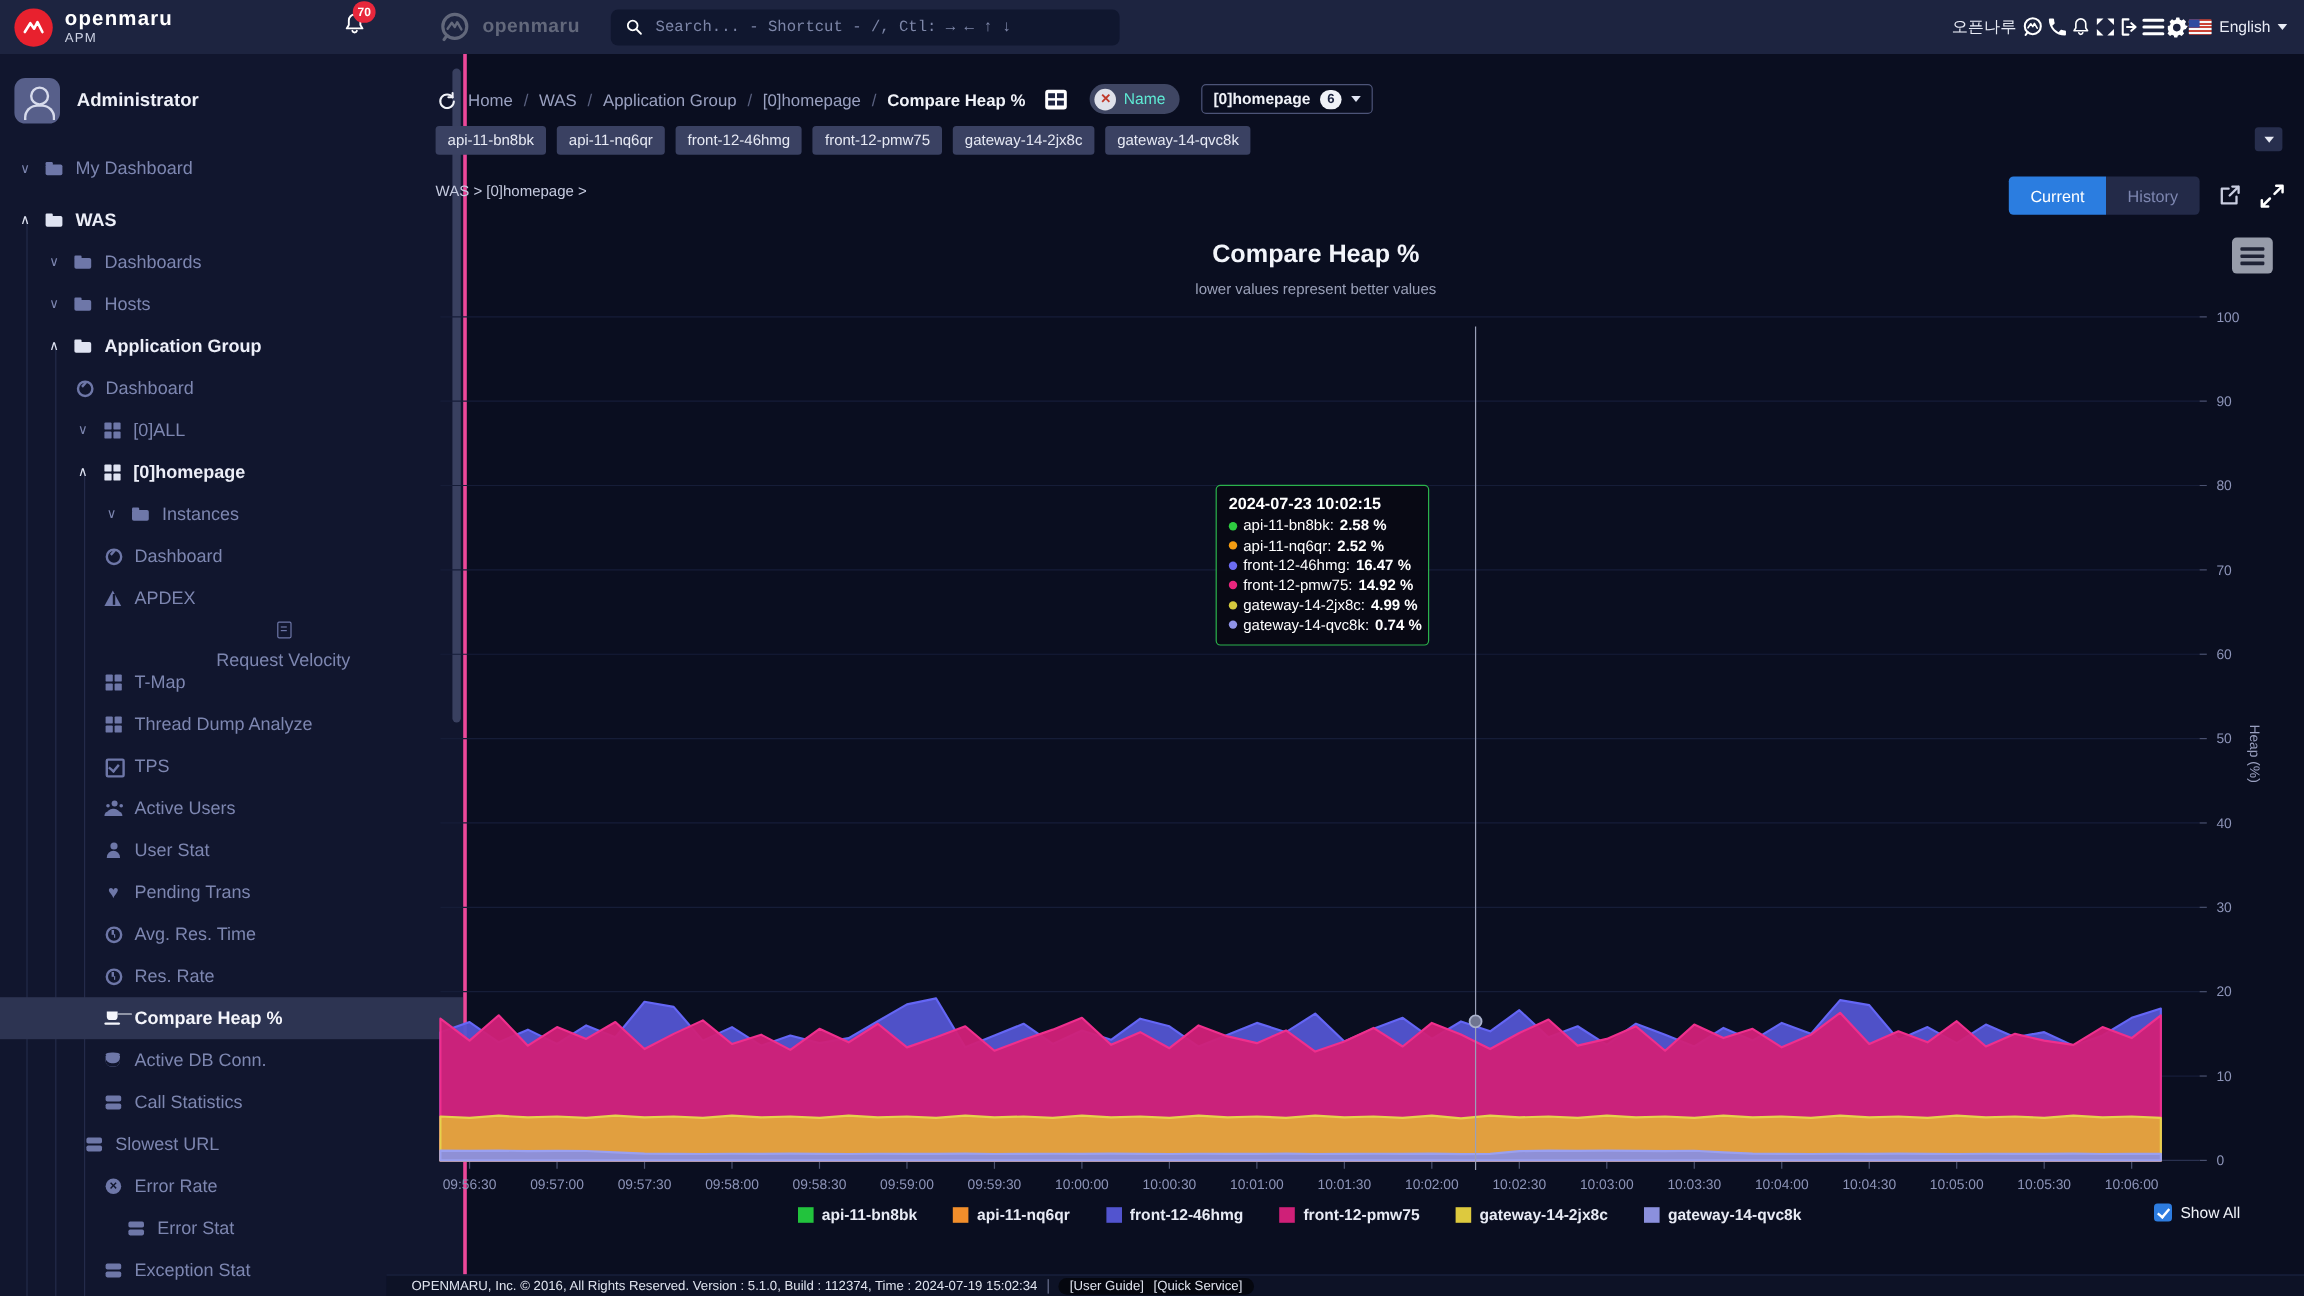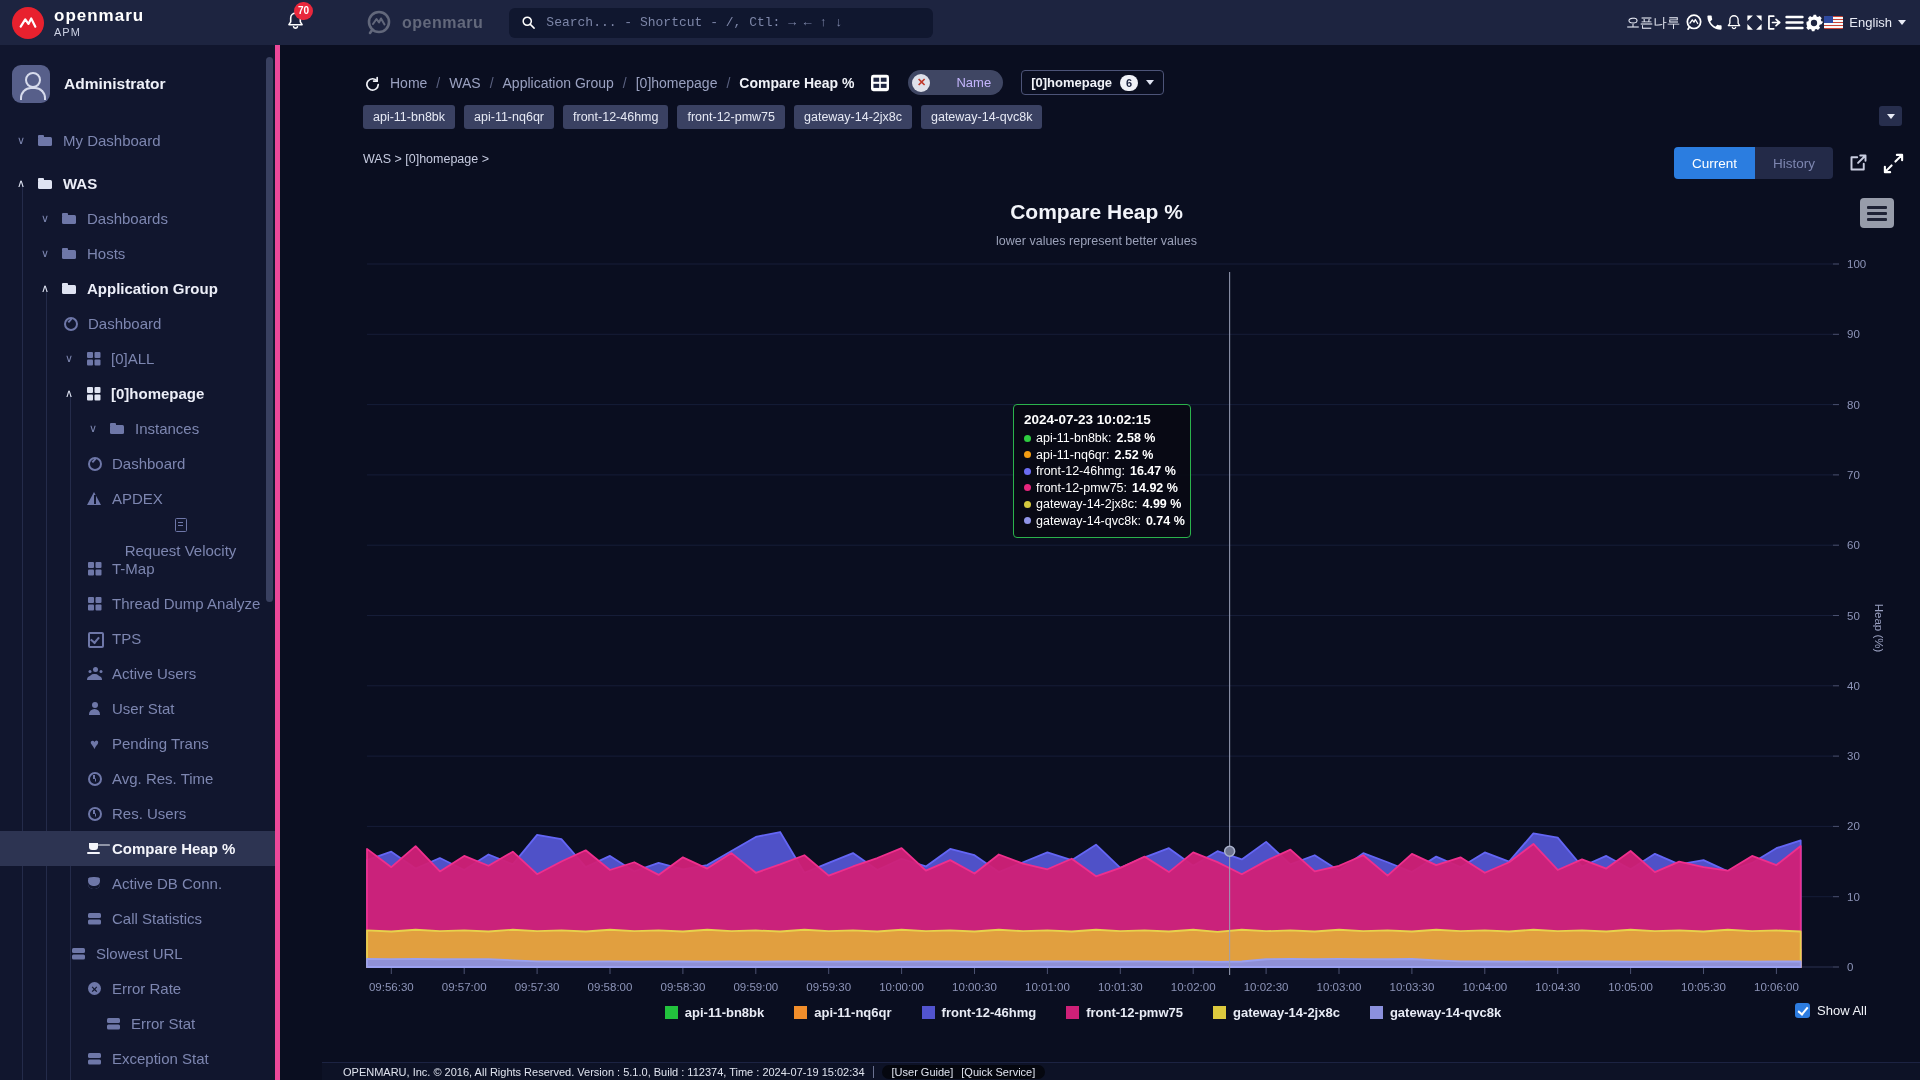--- a/index.html
+++ b/index.html
@@ -34,22 +34,22 @@
     color:#fff; cursor:pointer; }
   .lang { display:flex; align-items:center; gap:6px; color:#e8ebf5; font-size:13px; cursor:pointer; }
   .flag { width:19px; height:13px; position:relative; overflow:hidden; border-radius:1px;
     background:repeating-linear-gradient(#c0392b 0 1px,#fff 1px 2px); background-size:100% 13px;
     background-image:repeating-linear-gradient(180deg,#cb4335 0 1.5px,#f8f9f9 1.5px 3px); }
   .flag::before { content:""; position:absolute; left:0; top:0; width:9px; height:7px; background:#2e4aa0; }
   .caret-dn { width:0; height:0; border-left:4px solid transparent; border-right:4px solid transparent;
     border-top:5px solid #e8ebf5; }
 
   
-  .sidebar { position:absolute; left:0; top:45px; width:280px; height:1035px;
-    background:#11162e; border-right:5px solid #ec4899; overflow:hidden; }
+  .sidebar { position:absolute; left:0; top:45px; width:389px; height:1035px;
+    background:#11162e; border-right:3px solid #ec4899; overflow:hidden; }
   .profile { display:flex; align-items:center; gap:14px; padding:20px 0 4px 12px; }
   .avatar { width:38px; height:38px; border-radius:9px; background:#575f8a; position:relative; }
   .avatar::before { content:""; position:absolute; left:13px; top:7px; width:12px; height:12px;
     border:2px solid #d7dbec; border-radius:50%; }
   .avatar::after { content:""; position:absolute; left:8px; top:22px; width:22px; height:11px;
     border:2px solid #d7dbec; border-bottom:none; border-radius:11px 11px 0 0; }
   .profile-name { color:#eef0f8; font-size:15.5px; font-weight:bold; }
   .tree { position:relative; margin-top:16px; }
   .trow { height:35px; display:flex; align-items:center; gap:9px; color:#7d86b0;
     font-size:15px; cursor:pointer; position:relative; }
@@ -132,21 +132,21 @@
   .crumbs { display:flex; align-items:center; gap:9px; }
   .crumb { color:#9aa1c0; cursor:pointer; }
   .crumb.current { color:#f0f2f8; font-weight:bold; cursor:default; }
   .crumb-sep { color:#5a6180; }
   .bc-grid { margin-left:6px; cursor:pointer; display:flex; }
   .name-pill { margin-left:8px; height:25px; background:#3f4663; border-radius:13px;
     display:flex; align-items:center; gap:6px; padding:0 12px 0 4px; cursor:pointer; }
   .name-pill .x-circ { width:18px; height:18px; border-radius:50%; background:#dfe1ea;
     color:#c0392b; font-size:11px; font-weight:bold; display:flex; align-items:center;
     justify-content:center; }
-  .name-pill .np-label { color:#c4b5fd; font-size:13px;margin-left:20px; }
+  .name-pill .np-label { color:#5eead4; font-size:13px; }
   .scope-dd { margin-left:8px; height:25px; border:1px solid #4d5478; border-radius:4px;
     display:flex; align-items:center; gap:8px; padding:0 9px; cursor:pointer; }
   .scope-dd .sc-label { color:#f0f2f8; font-size:13px; font-weight:bold; }
   .scope-count { background:#f0f2f8; color:#1d2440; font-size:11px; font-weight:bold;
     border-radius:8px; min-width:18px; height:16px; display:flex; align-items:center;
     justify-content:center; padding:0 5px; }
   .dd-caret { width:0; height:0; border-left:4px solid transparent; border-right:4px solid transparent;
     border-top:5px solid #dfe3f2; }
   .tags-row { position:absolute; left:363px; top:105px; display:flex; gap:9px; }
   .tag { height:24px; background:#3a4162; border-radius:3px; color:#e6e9f4; font-size:12.5px;
@@ -379,21 +379,21 @@
         <div class="trow" style="padding-left: 86px;">
           <span class="ic ic-heart"></span>
           <span class="lbl">Pending Trans</span>
         </div>
         <div class="trow" style="padding-left: 86px;">
           <span class="ic ic-clock"></span>
           <span class="lbl">Avg. Res. Time</span>
         </div>
         <div class="trow" style="padding-left: 86px;">
           <span class="ic ic-clock"></span>
-          <span class="lbl">Res. Users</span>
+          <span class="lbl">Res. Rate</span>
         </div>
         <div class="trow sel" style="padding-left: 86px;">
           <span class="ic ic-cup"></span>
           <span class="lbl">Compare Heap %</span>
         </div>
         <div class="trow" style="padding-left: 86px;">
           <span class="ic ic-db"></span>
           <span class="lbl">Active DB Conn.</span>
         </div>
         <div class="trow" style="padding-left: 86px;">

